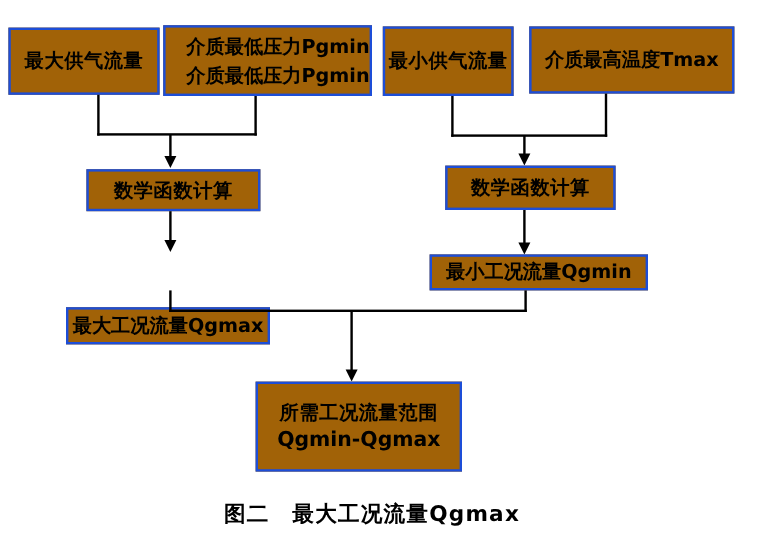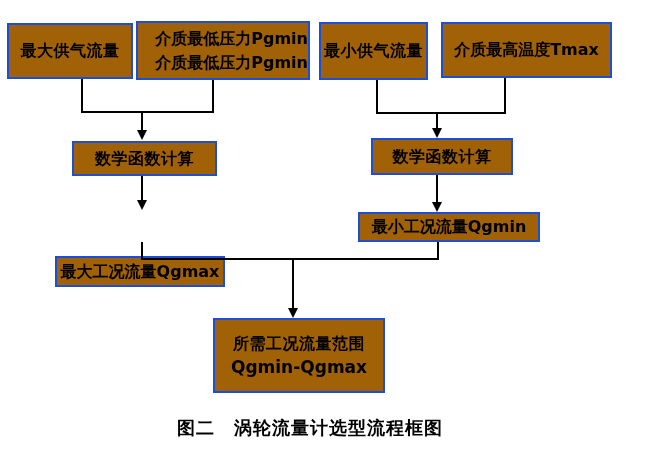--- a/index.html
+++ b/index.html
@@ -125,15 +125,15 @@
   <div class="line" style="left:437px; top:242px; width:2px; height:18px;"></div>
   <div class="line" style="left:141px; top:258px; width:298px; height:2px;"></div>
   <div class="line" style="left:292px; top:259px; width:2px; height:50px;"></div>
   <div class="arrowhead" style="left:288px; top:308px;"></div>
 
   <div class="node" style="left:213px; top:318px; width:172px; height:75px;">
     <span class="zh">所需工况流量范围</span>
     <span class="mixed" style="font-size:17px;text-align:center;">Qgmin-Qgmax</span>
   </div>
 
-  <div class="caption">图二　涡轮流量计选型流程框图</div>
+  <div class="caption">图二　最大工况流量Qgmax</div>
 
 </div>
 
 </body></html>

